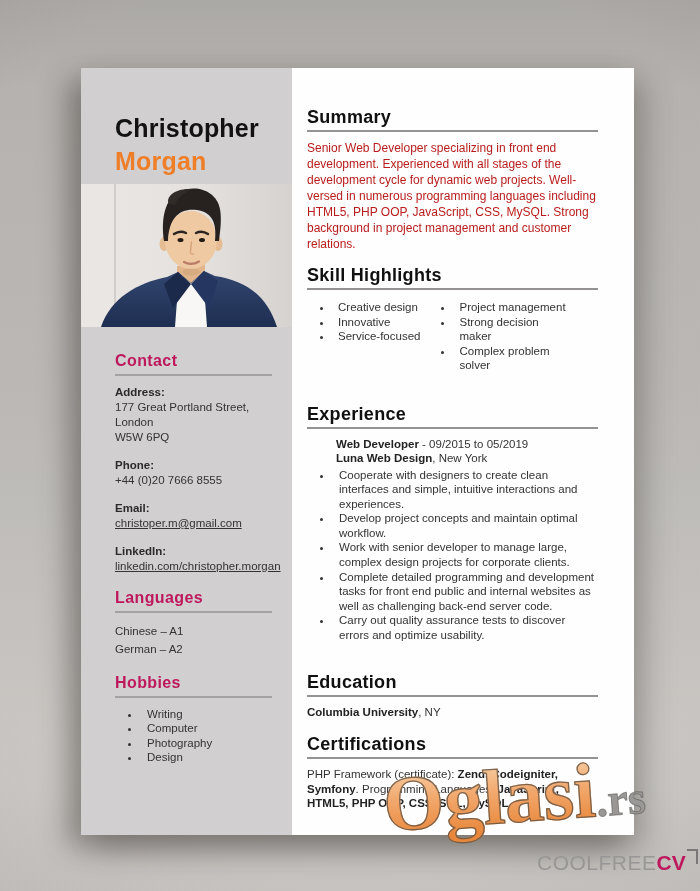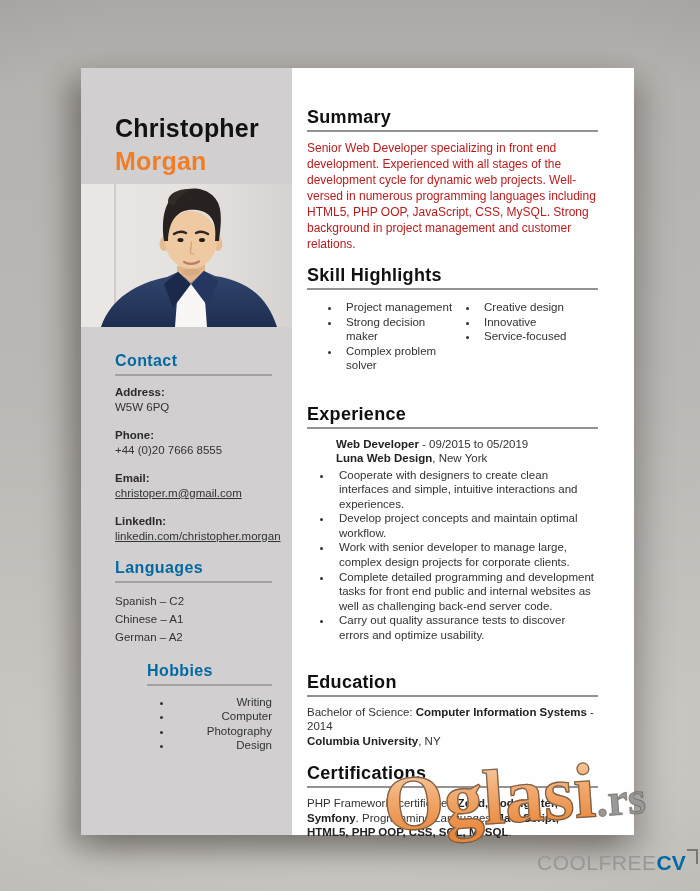--- a/index.html
+++ b/index.html
@@ -14,31 +14,31 @@
   
   .page{position:absolute;left:81px;top:68px;width:553px;height:767px;background:#fefefe;
     box-shadow:-14px 12px 26px rgba(55,50,46,.40), 12px 14px 28px rgba(55,50,46,.28);z-index:2;}
   
   .sidebar{position:absolute;left:0;top:0;width:211px;height:100%;
     background:var(--sidebar-bg,#d2cfd0);box-sizing:border-box;padding:0 20px 0 34px;color:#262626;}
   .name{margin:44px 0 0 0;font-size:25px;line-height:33px;font-weight:bold;color:#121212;letter-spacing:.2px;}
   .name .last{display:block;color:var(--accent-orange,#ee7e28);}
   .photo-wrap{position:absolute;left:0;top:116px;width:211px;height:143px;overflow:hidden;}
   .photo-wrap svg{display:block;}
-  .side-section h2{margin:0;font-size:16px;font-weight:bold;color:#0369a1;letter-spacing:.4px;line-height:20px;}
+  .side-section h2{margin:0;font-size:16px;font-weight:bold;color:#be185d;letter-spacing:.4px;line-height:20px;}
   .side-rule{height:2px;background:#a3a1a1;margin:3px 0 9px 0;}
   .contact{margin-top:173px; }
   .contact-group{margin:0 0 13px 0;font-size:11.5px;line-height:15px;color:#333;}
   .contact-group .lbl{font-weight:bold;color:#2a2a2a;}
   .contact-group a{color:#333;text-decoration:underline;}
   .lang-item{font-size:11.5px;line-height:18px;color:#333;}
   .side-section.languages{margin-top:14px;}
-  .side-section.hobbies{margin-top:15px;margin-left:32px;}
+  .side-section.hobbies{margin-top:15px;}
   .hobby-list{margin:2px 0 0 0;padding:0 0 0 26px;font-size:11.5px;line-height:14.3px;color:#333;}
-  .hobby-list li{margin:0 0 0 0;padding-left:6px;text-align:right;}
+  .hobby-list li{margin:0 0 0 0;padding-left:6px;}
   
   .main{position:absolute;left:211px;top:0;width:342px;height:100%;box-sizing:border-box;
     padding:38px 36px 0 15px;color:#343434;}
   .main h2{margin:0;font-size:18px;font-weight:bold;color:#101010;letter-spacing:.3px;line-height:22px;}
   .rule{height:2px;background:#949292;margin:2px 0 8px 0;}
   .summary-text{margin:0;font-size:12px;line-height:16px;color:#b91c1c;}
   .section{margin-top:12px;}
   .section.experience{margin-top:30px;}
   .section.education{margin-top:28px;}
   .section.certifications{margin-top:14px;}
@@ -57,21 +57,21 @@
   .watermark{position:absolute;left:383px;top:756px;z-index:5;transform:rotate(-4deg);
     font-family:"Liberation Serif","DejaVu Serif",serif;white-space:nowrap;}
   .watermark .brand{font-size:78px;font-weight:bold;line-height:80px;
     color:#f0944a;
     background:linear-gradient(180deg,#f8d2ab 5%,#f2a96e 45%,#e8873b 90%);
     -webkit-background-clip:text;background-clip:text;-webkit-text-fill-color:transparent;
     -webkit-text-stroke:1.3px rgba(104,86,68,.85);}
   .watermark .tld{font-size:46px;font-weight:bold;color:#9a9896;-webkit-text-stroke:1px rgba(90,88,86,.6);}
   .footer-brand{position:absolute;left:537px;top:851px;z-index:5;font-size:21px;letter-spacing:.5px;
     color:#999795;white-space:nowrap;}
-  .footer-brand .bold{font-weight:bold;color:#0369a1;letter-spacing:0;}
+  .footer-brand .bold{font-weight:bold;color:#be185d;letter-spacing:0;}
   .corner-mark{display:inline-block;width:9px;height:13px;border-top:2px solid #7a7876;
     border-right:2px solid #7a7876;margin-left:1px;transform:translateY(-6px);}
 </style>
 </head>
 <body>
 
 <div class="stage">
   <div class="page">
 
     <aside class="sidebar">
@@ -121,40 +121,40 @@
           <path d="M110.5,58 L109.5,67 Q108.5,70 112.5,70" stroke="#d7a67c" stroke-width="1.5" fill="none" stroke-linecap="round"></path>
           <path d="M103,78 Q110,82 118,77.5" stroke="#b97c66" stroke-width="2.2" fill="none" stroke-linecap="round"></path>
         </svg>
       </div>
 
       <section class="side-section contact">
         <h2>Contact</h2>
         <div class="side-rule"></div>
         <div class="contact-group">
           <div class="lbl">Address:</div>
+          <div>177 Great Portland Street, London</div>
           <div>W5W 6PQ</div>
         </div>
         <div class="contact-group">
           <div class="lbl">Phone:</div>
           <div>+44 (0)20 7666 8555</div>
         </div>
         <div class="contact-group">
           <div class="lbl">Email:</div>
           <a href="#">christoper.m@gmail.com</a>
         </div>
         <div class="contact-group">
           <div class="lbl">LinkedIn:</div>
           <a href="#">linkedin.com/christopher.morgan</a>
         </div>
       </section>
 
       <section class="side-section languages">
         <h2>Languages</h2>
         <div class="side-rule"></div>
-        <div class="lang-item">Spanish – C2</div>
         <div class="lang-item">Chinese – A1</div>
         <div class="lang-item">German – A2</div>
       </section>
 
       <section class="side-section hobbies">
         <h2>Hobbies</h2>
         <div class="side-rule"></div>
         <ul class="hobby-list">
           <li>Writing</li>
           <li>Computer</li>
@@ -169,29 +169,29 @@
       <section>
         <h2>Summary</h2>
         <div class="rule"></div>
         <p class="summary-text">Senior Web Developer specializing in front end development. Experienced with all stages of the development cycle for dynamic web projects. Well-versed in numerous programming languages including HTML5, PHP OOP, JavaScript, CSS, MySQL. Strong background in project management and customer relations.</p>
       </section>
 
       <section class="section">
         <h2>Skill Highlights</h2>
         <div class="rule"></div>
         <div class="skills-cols">
+          <ul class="skill-list col2">
+            <li>Creative design</li>
+            <li>Innovative</li>
+            <li>Service-focused</li>
+          </ul>
           <ul class="skill-list col1">
             <li>Project management</li>
             <li>Strong decision maker</li>
             <li>Complex problem solver</li>
-          </ul>
-          <ul class="skill-list col2">
-            <li>Creative design</li>
-            <li>Innovative</li>
-            <li>Service-focused</li>
           </ul>
         </div>
       </section>
 
       <section class="section experience">
         <h2>Experience</h2>
         <div class="rule"></div>
         <div class="job-line"><span class="b">Web Developer</span><span> - 09/2015 to 05/2019</span></div>
         <div class="job-line"><span class="b">Luna Web Design</span><span>, New York</span></div>
         <ul class="exp-bullets">
@@ -199,21 +199,20 @@
           <li>Develop project concepts and maintain optimal workflow.</li>
           <li>Work with senior developer to manage large, complex design projects for corporate clients.</li>
           <li>Complete detailed programming and development tasks for front end public and internal websites as well as challenging back-end server code.</li>
           <li>Carry out quality assurance tests to discover errors and optimize usability.</li>
         </ul>
       </section>
 
       <section class="section education">
         <h2>Education</h2>
         <div class="rule"></div>
-        <div class="edu-line"><span>Bachelor of Science: </span><span class="b">Computer Information Systems</span><span> - 2014</span></div>
         <div class="edu-line"><span class="b">Columbia University</span><span>, NY</span></div>
       </section>
 
       <section class="section certifications">
         <h2>Certifications</h2>
         <div class="rule"></div>
         <div class="cert-line"><span>PHP Framework (certificate): </span><span class="b">Zend, Codeigniter, Symfony</span><span>.</span> <span>Programming Languages: </span><span class="b">JavaScript, HTML5, PHP OOP, CSS, SQL, MySQL</span><span>.</span></div>
       </section>
 
     </main>

